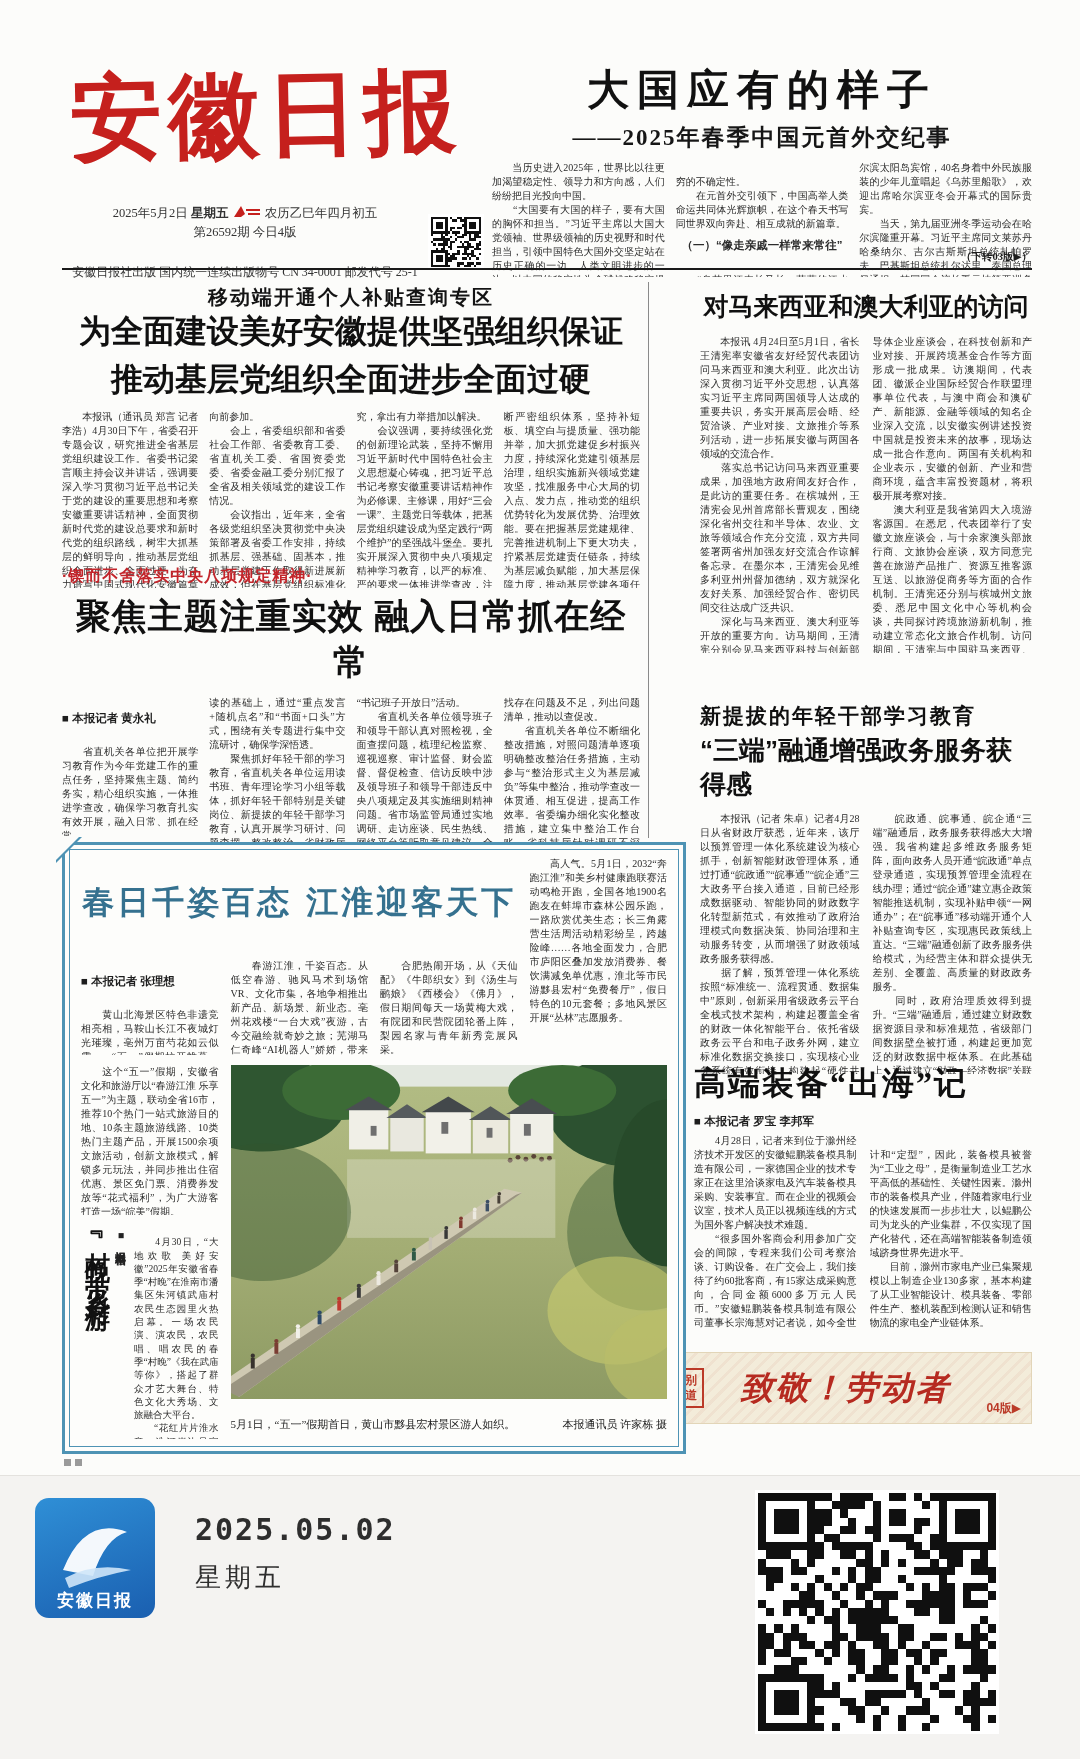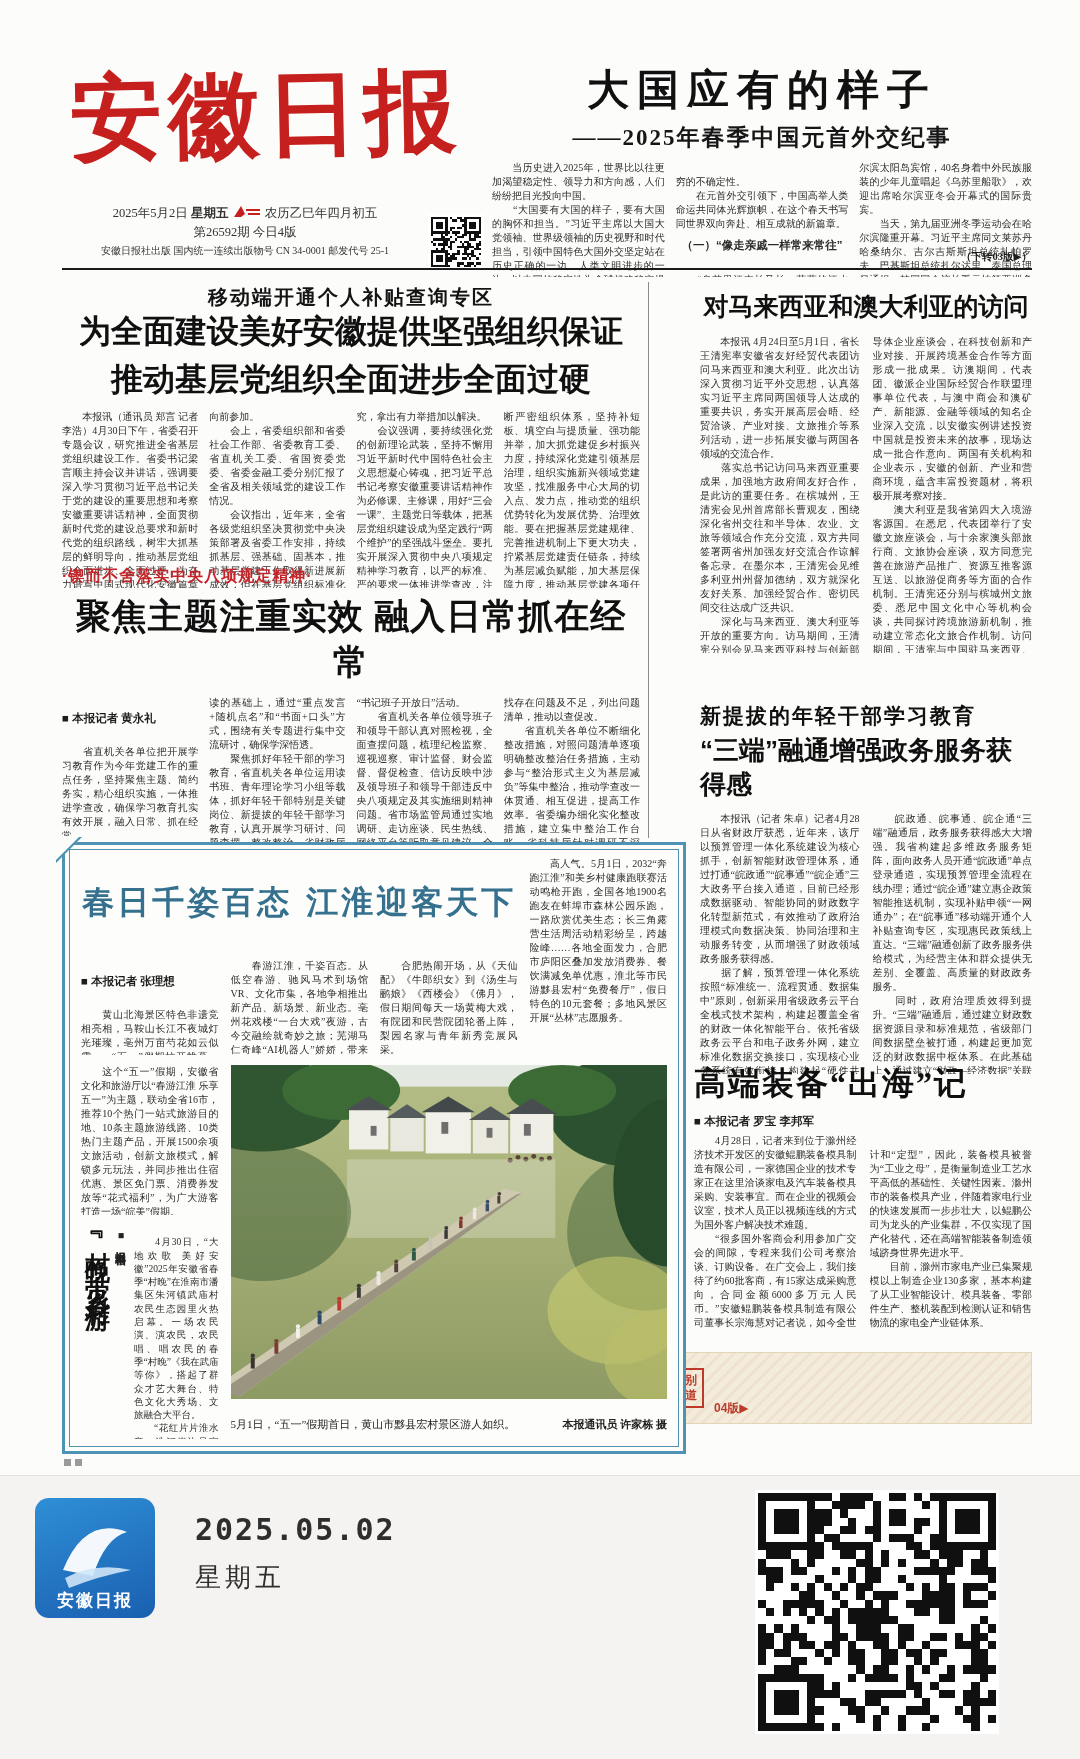--- a/index.html
+++ b/index.html
@@ -52,21 +52,21 @@
   .village{grid-area:vil;overflow:hidden;}
   .village-flex{display:flex;gap:6px;margin-top:8px;}
   .vtitle{writing-mode:vertical-rl;font-size:25px;font-weight:900;letter-spacing:8px;
       color:#111;font-family:"DejaVu Serif","Liberation Serif",serif;}
   .vbyline{writing-mode:vertical-rl;font-size:10.5px;font-weight:700;color:#222;
       font-family:"Liberation Sans","DejaVu Sans",sans-serif;margin-top:6px;}
   .photo-wrap{grid-area:ph;overflow:hidden;background:#9aa871;}
   .photo-wrap svg{display:block;width:100%;height:100%;}
   .caption{grid-area:cap;display:flex;justify-content:space-between;align-items:center;
       font-size:11px;color:#222;overflow:hidden;}
-  .caption .credit{font-weight:700;white-space:nowrap;}
+  .caption .credit{font-weight:400;white-space:nowrap;}
   
   .banner{display:flex;align-items:center;gap:10px;box-sizing:border-box;padding:6px 10px;
       background:#f3ecda;background-image:repeating-linear-gradient(135deg,rgba(180,60,40,.06) 0 3px,transparent 3px 9px);
       border:1px solid #e2d5b8;}
   .banner-label{border:2px solid #bb3a28;color:#bb3a28;font-weight:700;font-size:12px;
       line-height:1.25;padding:3px 5px;text-align:center;
       font-family:"Liberation Sans","DejaVu Sans",sans-serif;white-space:pre-line;}
   .banner-title{flex:1;text-align:center;font-size:33px;font-weight:900;color:#b62a20;
       font-style:italic;letter-spacing:2px;font-family:"DejaVu Serif","Liberation Serif",serif;}
   .banner-page{align-self:flex-end;color:#bb3a28;font-weight:700;font-size:12px;
@@ -95,21 +95,21 @@
     <div class="abs dateline" style="left:0;top:138px;width:350px;">
       <span>2025年5月2日</span>
       <b>星期五</b>
       <svg width="30" height="14" viewBox="0 0 30 14" style="vertical-align:-2px;">
         <polygon points="2,12 9,1 13,9 9,12" fill="#c5201d"></polygon>
         <rect x="14" y="4" width="14" height="2" fill="#c5201d"></rect>
         <rect x="16" y="8" width="12" height="2" fill="#c5201d"></rect>
       </svg>
       <span>农历乙巳年四月初五</span>
       <div>第26592期  今日4版</div>
-      <div style="font-size:10px;">安徽日报社出版  国内统一连续出版物号 CN 34-0001  邮发代号 25-1</div>
+      <div style="font-size:12px;margin-top:20px;">安徽日报社出版  国内统一连续出版物号 CN 34-0001  邮发代号 25-1</div>
     </div>
     <div class="abs qr" style="left: 358px; top: 148px; width: 50px; height: 50px; display: grid; grid-template-columns: repeat(21, 1fr); grid-template-rows: repeat(21, 1fr);">
         <div style="background: rgb(16, 16, 16);"></div>
         <div style="background: rgb(16, 16, 16);"></div>
         <div style="background: rgb(16, 16, 16);"></div>
         <div style="background: rgb(16, 16, 16);"></div>
         <div style="background: rgb(16, 16, 16);"></div>
         <div style="background: rgb(16, 16, 16);"></div>
         <div style="background: rgb(16, 16, 16);"></div>
         <div></div>
@@ -638,20 +638,21 @@
 　　目前，滁州市家电产业已集聚规模以上制造企业130多家，基本构建了从工业智能设计、模具装备、零部件生产、整机装配到检测认证和销售物流的家电全产业链体系。
 　　走进安徽鲲鹏装备模具制造有限公司生产车间，犹如走进了一个世界家电和汽车装备的大观园。美的、海信、海尔、特斯拉、奔驰、沃尔沃、比亚迪、长城等知名品牌的全套生产装备以及高端智能CNC折弯钣金装备、自动换模数控装备、汽车内饰成型设备，应有尽有。</span>
         
       </div>
     </div>
   </div>
 
   <div class="abs banner" style="left:655px;top:1352px;width:377px;height:72px;">
     <div class="banner-label">特别
 报道</div>
+    <div class="banner-title">致敬！劳动者</div>
     <div class="banner-page">04版▶</div>
   </div>
 
   <div class="abs feature-box" style="left:62px;top:842px;width:624px;height:612px;">
     <div class="feature-hd">春日千姿百态  江淮迎客天下</div>
     <div class="feature-side col">　　高人气。5月1日，2032“奔跑江淮”和美乡村健康跑联赛活动鸣枪开跑，全国各地1900名跑友在蚌埠市森林公园乐跑，一路欣赏优美生态；长三角露营生活周活动精彩纷呈，跨越险峰……各地全面发力，合肥市庐阳区叠加发放消费券、餐饮满减免单优惠，淮北等市民游黟县宏村“免费餐厅”，假日特色的10元套餐；多地风景区开展“丛林”志愿服务。</div>
     <div class="feature-c1 col">
       <div class="byline">■ 本报记者  张理想</div>
       <span>　　黄山北海景区特色非遗竞相亮相，马鞍山长江不夜城灯光璀璨，亳州万亩芍花如云似霞……“五一”假期拉开帷幕，景美如画的江淮大地，吸引五湖四海的游客纷至沓来。</span>
     </div>

